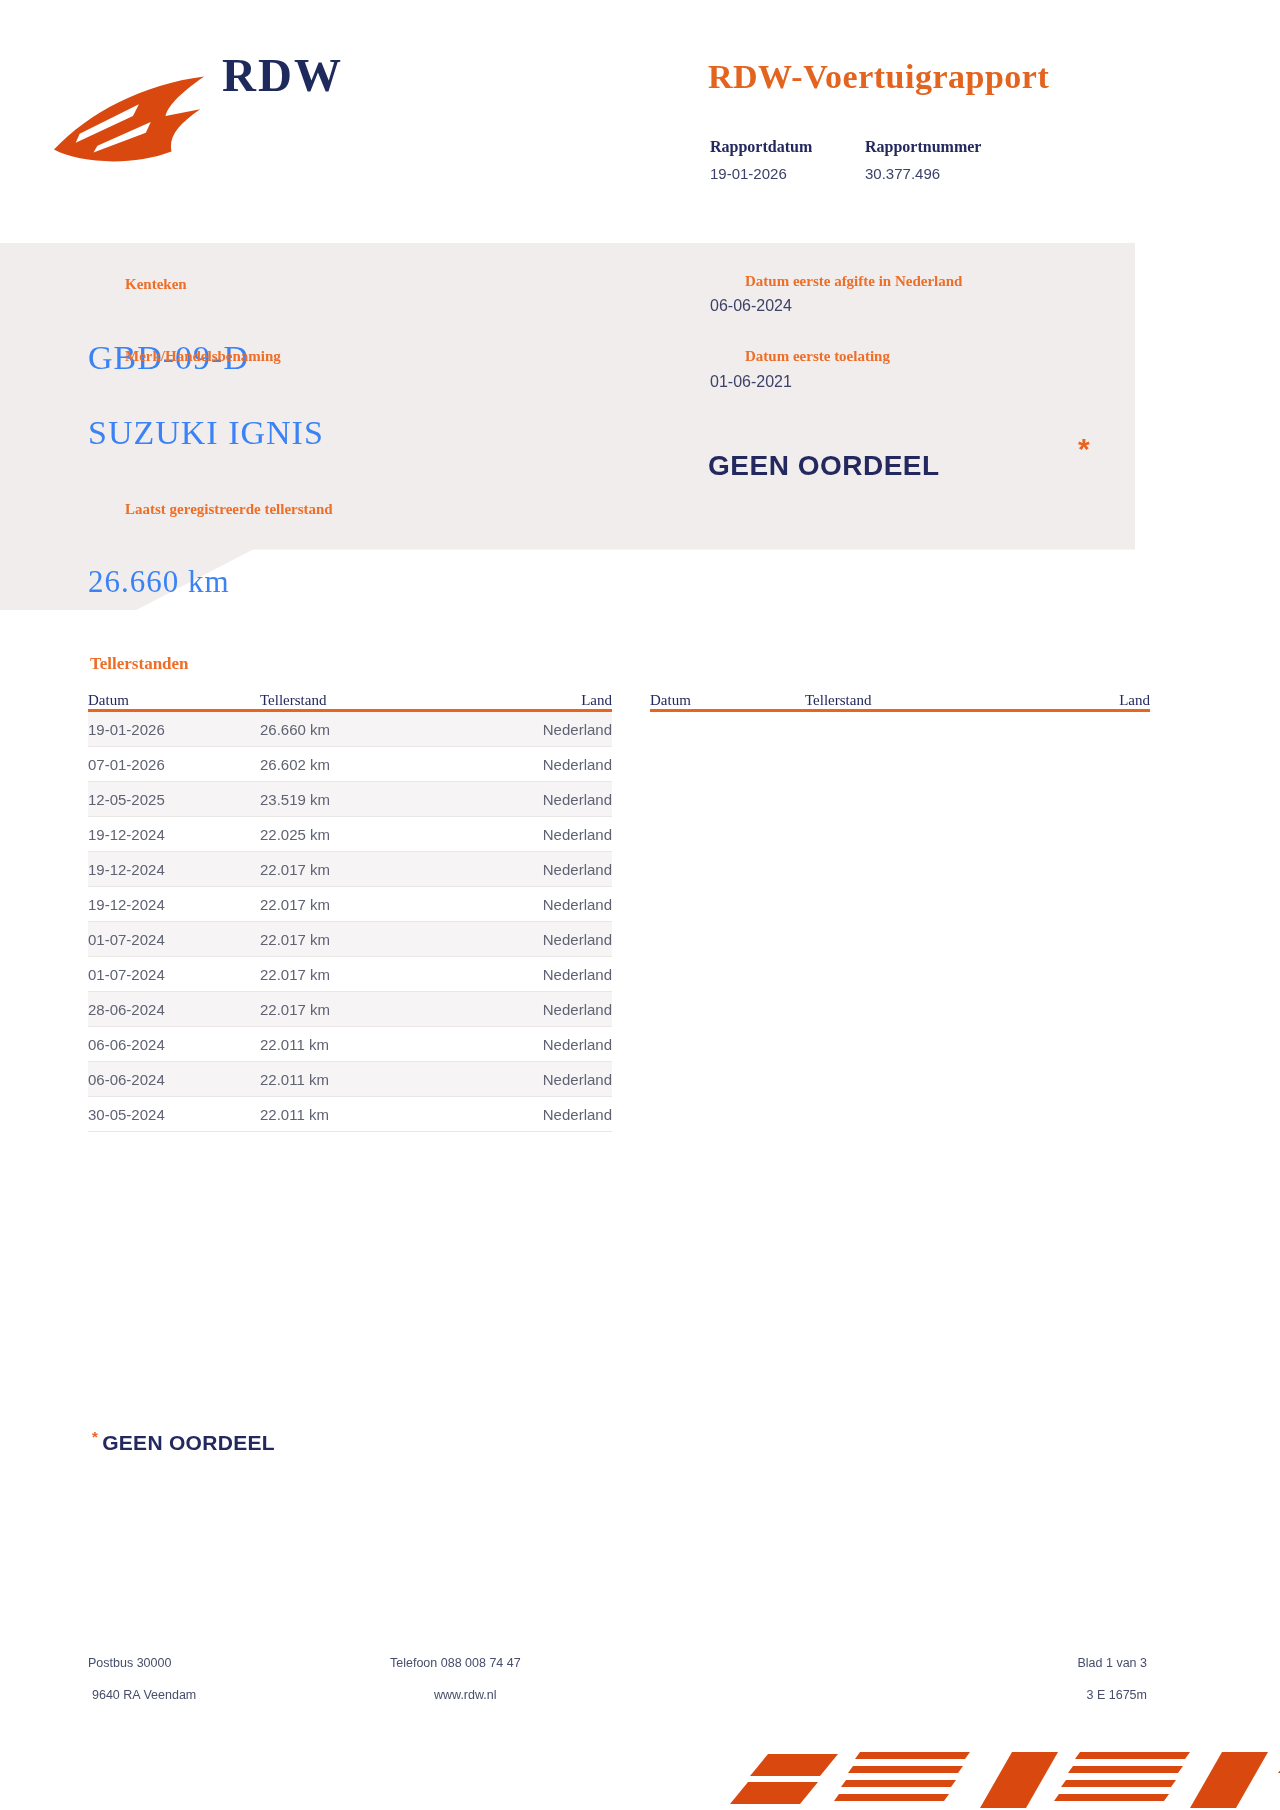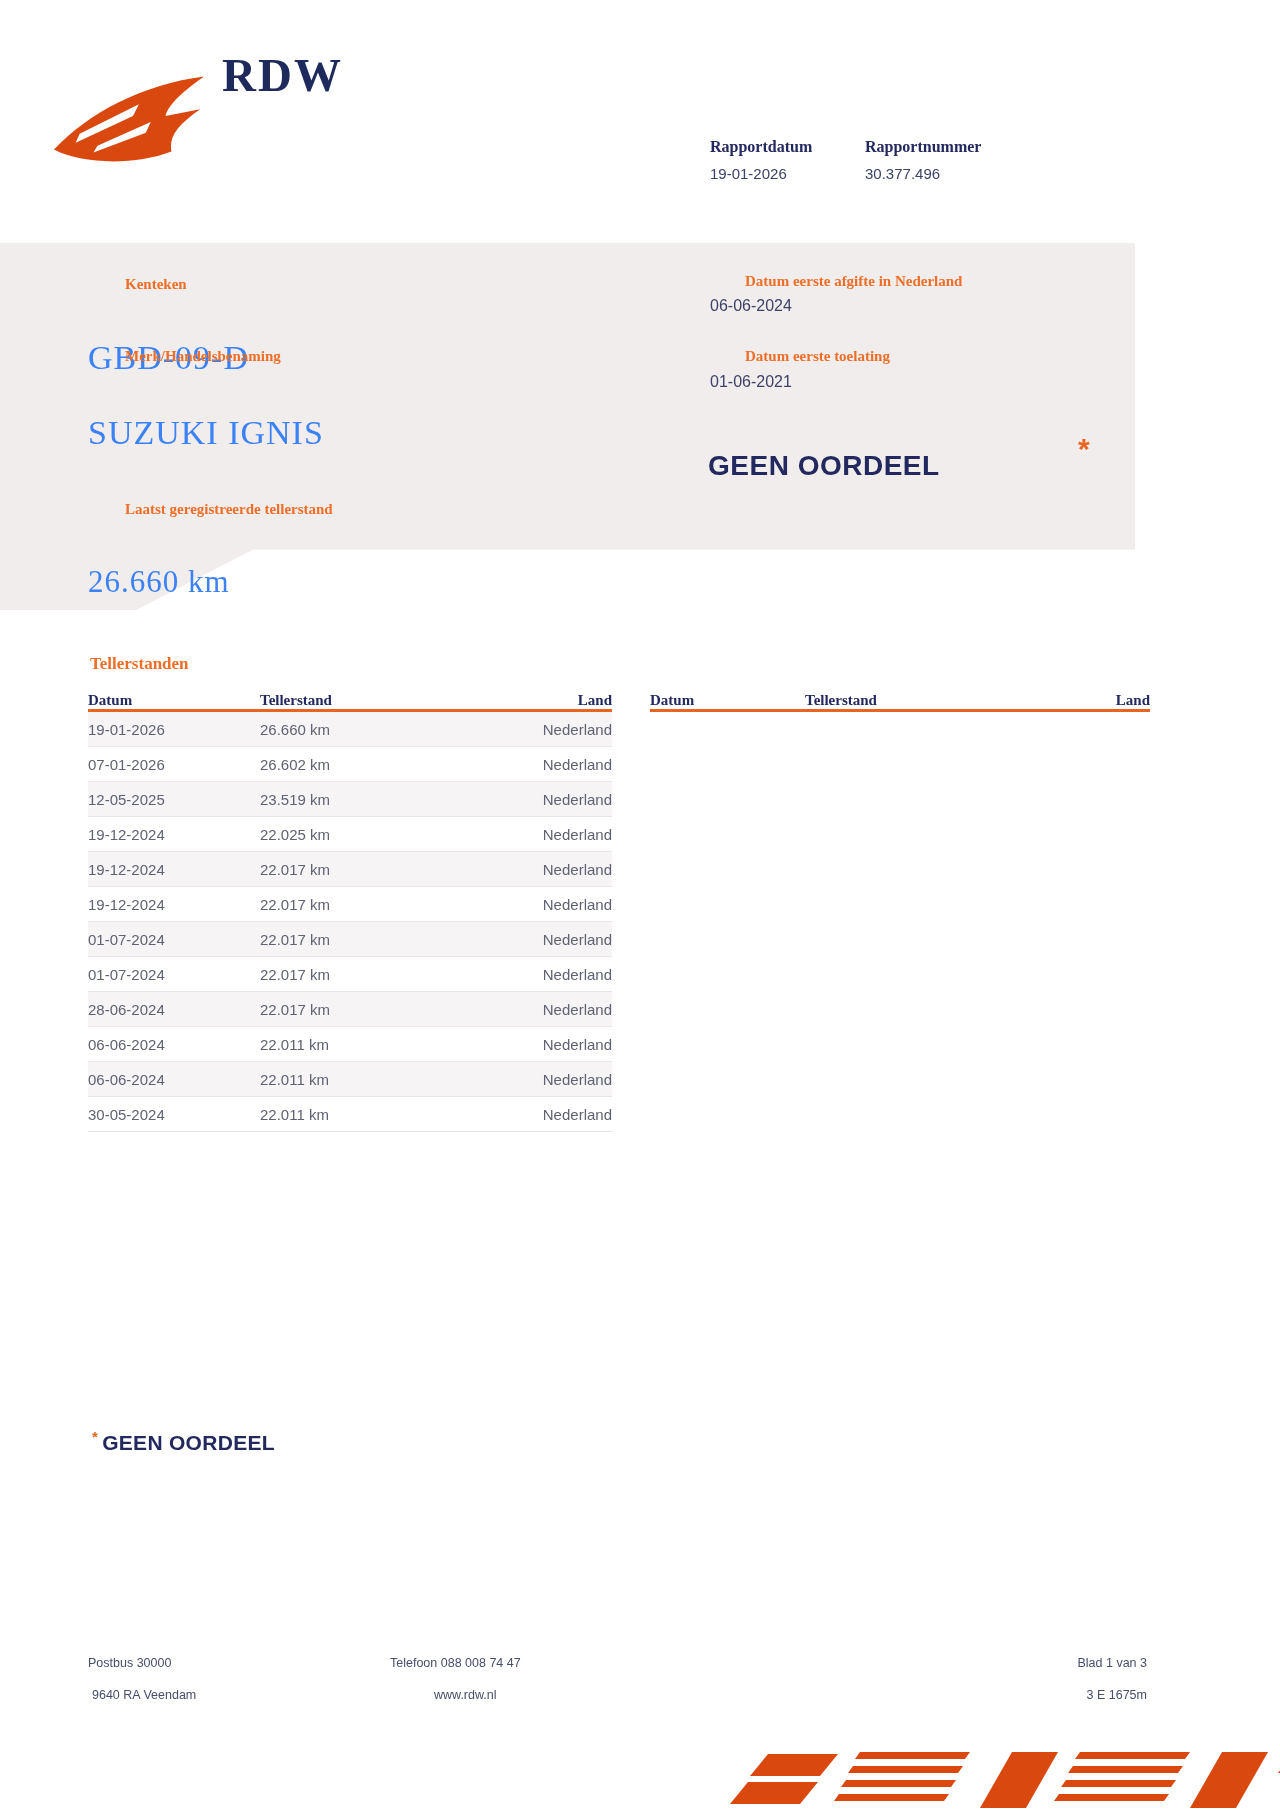--- a/index.html
+++ b/index.html
@@ -29,21 +29,21 @@
                letter-spacing:0.5px;color:#23285f;}
   .verdict-star{position:absolute;left:1078px;top:432px;font-size:30px;font-weight:bold;color:#e8641f;}
 
   
   .sec-heading{position:absolute;left:90px;top:654px;font-family:"Liberation Serif",serif;
                font-weight:bold;font-size:17px;color:#ee6e28;}
   .otable{position:absolute;top:684px;}
   .otable.left{left:88px;width:524px;}
   .otable.right{left:650px;width:500px;}
   .ohead{display:grid;align-items:end;height:25px;border-bottom:3px solid #e8641f;
-         font-family:"Liberation Serif",serif;font-weight:bold;font-size:15px;color:#23285f;}
+         font-family:"Liberation Serif",serif;font-weight:normal;font-size:15px;color:#23285f;}
   .otable.left .ohead,.otable.left .orow{grid-template-columns:172px 180px 1fr;}
   .otable.right .ohead,.otable.right .orow{grid-template-columns:155px 215px 1fr;}
   .ohead span:last-child,.orow span:last-child{text-align:right;}
   .orow{display:grid;align-items:center;height:34px;font-size:15px;color:#5f6273;
         border-bottom:1px solid #eae6e6;}
   .orows > .orow:nth-child(odd){background:#f6f4f4;}
 
   
   .fn-head{position:absolute;left:92px;top:1428px;font-size:21px;font-weight:800;
            letter-spacing:0.3px;color:#23285f;}
@@ -66,20 +66,21 @@
 
 <div class="page">
 
   <svg class="logo-flame" viewBox="0 0 160 90" aria-hidden="true">
     <path d="M2,76 C38,38 92,10 154,2 C128,20 117,33 115,42 L150,35 C127,51 118,63 121,78 C82,93 28,90 2,76 Z" fill="#d9480f"></path>
     <path d="M28,60 L88,30 L82,42 L24,69 Z" fill="#ffffff"></path>
     <path d="M46,72 L100,48 L95,59 L42,79 Z" fill="#ffffff"></path>
   </svg>
   <div class="logo-word">RDW</div>
 
+  <div class="doc-title">RDW-Voertuigrapport</div>
   <div class="meta-label mx1">Rapportdatum</div>
   <div class="meta-label mx2">Rapportnummer</div>
   <div class="meta-value mx1">19-01-2026</div>
   <div class="meta-value mx2">30.377.496</div>
 
   <div class="panel"></div>
 
   <div class="flabel" style="left:90px;top:276px;">Kenteken</div>
   <div class="bigval" style="left:88px;top:293px;">GBD-09-D</div>
 

